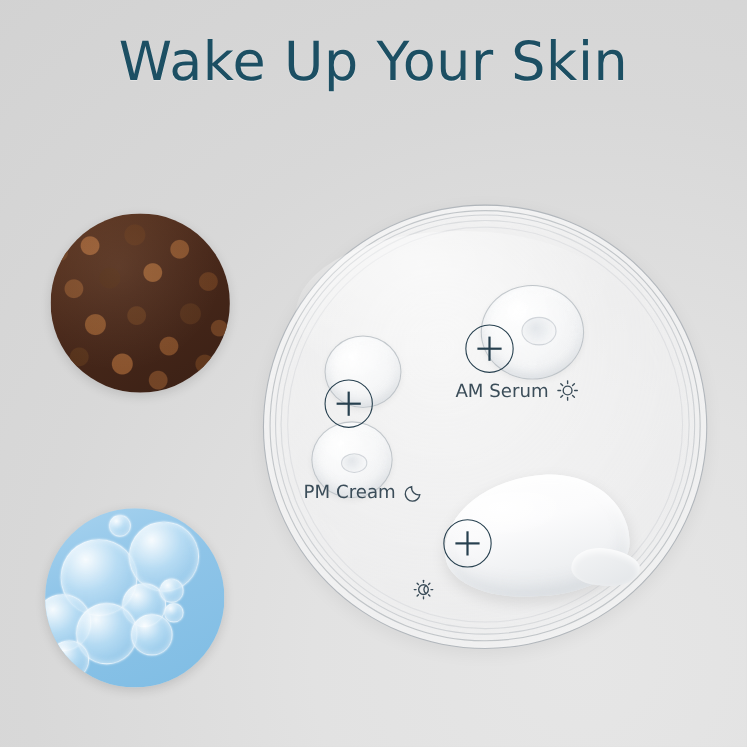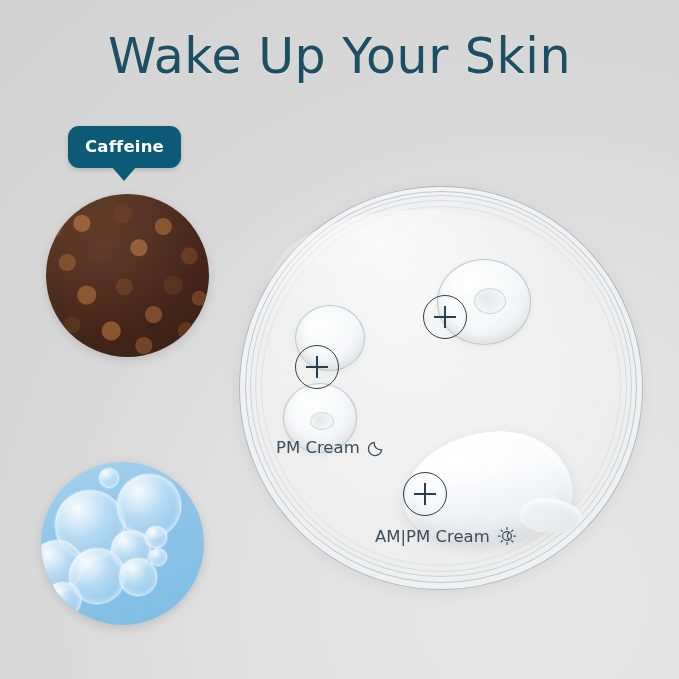--- a/index.html
+++ b/index.html
@@ -190,24 +190,20 @@
   svg.icon *{stroke:#3b4d59;fill:none;stroke-width:1.25;stroke-linecap:round;}
   svg.icon .solid{fill:#3b4d59;stroke:none;}
 </style>
 </head>
 <body>
 
 <div id="stage">
 
   <div class="title">Wake Up Your Skin</div>
 
-  <div class="tag" id="tag-caffeine">
-    <span>Caffeine</span>
-    <span class="pointer"></span>
-  </div>
 
   <div class="ing-circle" id="circle-coffee">
     <div class="coffee-bg"></div>
   </div>
 
 
   <div class="ing-circle" id="circle-niacinamide">
     <div class="bubbles-bg">
       <span class="bub" style="left:14px;top:28px;width:68px;height:68px;"></span>
       <span class="bub" style="left:76px;top:12px;width:62px;height:62px;"></span>
@@ -239,32 +235,47 @@
   <div class="droplet" id="drop-am">
     <span class="drop-core" style="left:36px;top:28px;width:30px;height:24px;"></span>
   </div>
 
   <div id="cream"></div>
 
   <div class="plus-marker" id="plus-pm"></div>
   <div class="plus-marker" id="plus-am"></div>
   <div class="plus-marker" id="plus-cream"></div>
 
+  <div class="prod-label" id="label-am">
+    <span>AM Serum</span>
+    <span class="ic">
+      <svg class="icon" viewBox="0 0 20 20">
+        <circle cx="10" cy="10" r="4"></circle>
+        <line x1="10" y1="1.2" x2="10" y2="3.6"></line>
+        <line x1="10" y1="16.4" x2="10" y2="18.8"></line>
+        <line x1="1.2" y1="10" x2="3.6" y2="10"></line>
+        <line x1="16.4" y1="10" x2="18.8" y2="10"></line>
+        <line x1="3.8" y1="3.8" x2="5.5" y2="5.5"></line>
+        <line x1="14.5" y1="14.5" x2="16.2" y2="16.2"></line>
+        <line x1="16.2" y1="3.8" x2="14.5" y2="5.5"></line>
+        <line x1="5.5" y1="14.5" x2="3.8" y2="16.2"></line>
+      </svg>
+    </span>
+  </div>
 
   <div class="prod-label" id="label-pm">
     <span>PM Cream</span>
     <span class="ic">
       <svg class="icon" viewBox="0 0 20 20">
         <path d="M14.6 12.8A6.6 6.6 0 0 1 7.2 5.4a6.6 6.6 0 1 0 7.4 7.4z"></path>
       </svg>
     </span>
   </div>
 
   <div class="prod-label" id="label-cream">
-    <span>AM|PM Cream</span>
     <span class="ic">
       <svg class="icon" viewBox="0 0 20 20">
         <circle cx="10" cy="10" r="4.4"></circle>
         <path d="M12.6 6.6A4.4 4.4 0 0 0 9.4 13.9a4.4 4.4 0 1 0 3.2-7.3z" class="solid" opacity="0"></path>
         <path d="M12.3 6.3a4.5 4.5 0 0 0 0 7.4"></path>
         <line x1="10" y1="1.6" x2="10" y2="3.4"></line>
         <line x1="10" y1="16.6" x2="10" y2="18.4"></line>
         <line x1="1.6" y1="10" x2="3.2" y2="10"></line>
         <line x1="16.8" y1="10" x2="18.4" y2="10"></line>
         <line x1="4.2" y1="4.2" x2="5.4" y2="5.4"></line>

